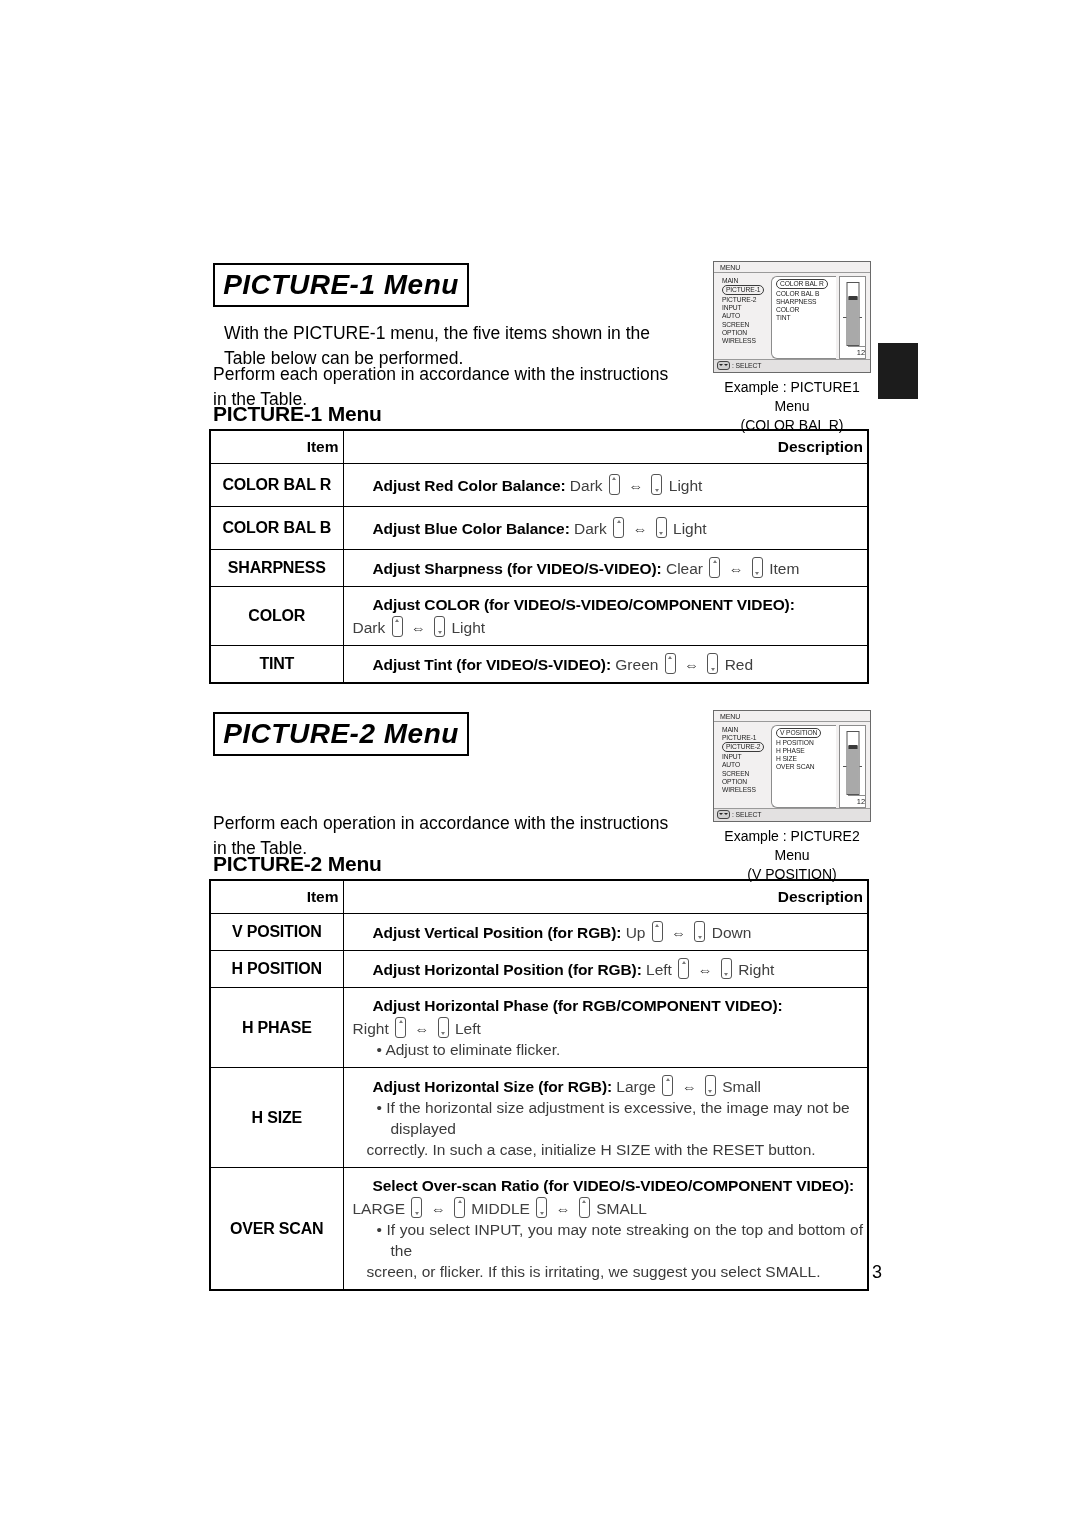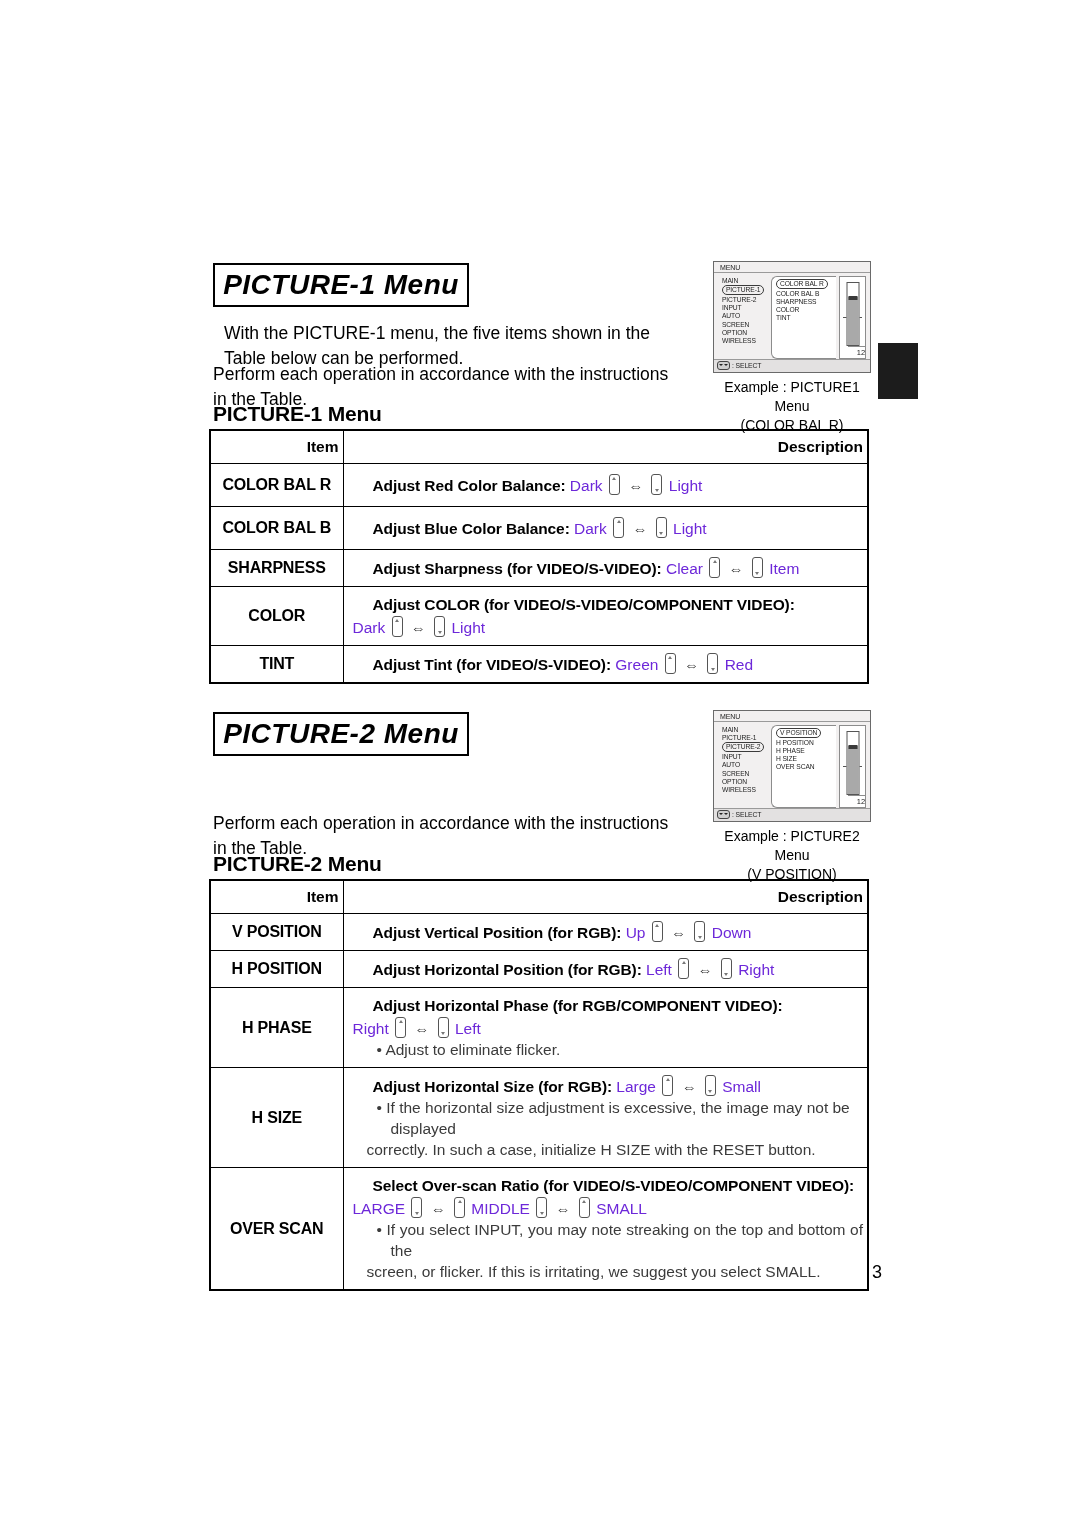--- a/index.html
+++ b/index.html
@@ -82,21 +82,21 @@
   }
   table.menu-table td.desc-cell {
     font-size: 15.5px;
     vertical-align: middle;
     padding: 7px 4px 7px 9px;
     line-height: 21px;
   }
   .col-item { width: 133px; }
 
   .d-bold { font-weight: bold; letter-spacing: -0.1px; margin-left: 20px; }
-  .d-plain { font-weight: normal; color: #6d28d9; }
+  .d-plain { font-weight: normal; color: #404040; }
   .bullet-line {
     display: block;
     font-weight: normal;
     color: #3b3b3b;
     margin-top: 1px;
   }
   .just { text-align: justify; }
   .hang {
     display: block;
     font-weight: normal;

